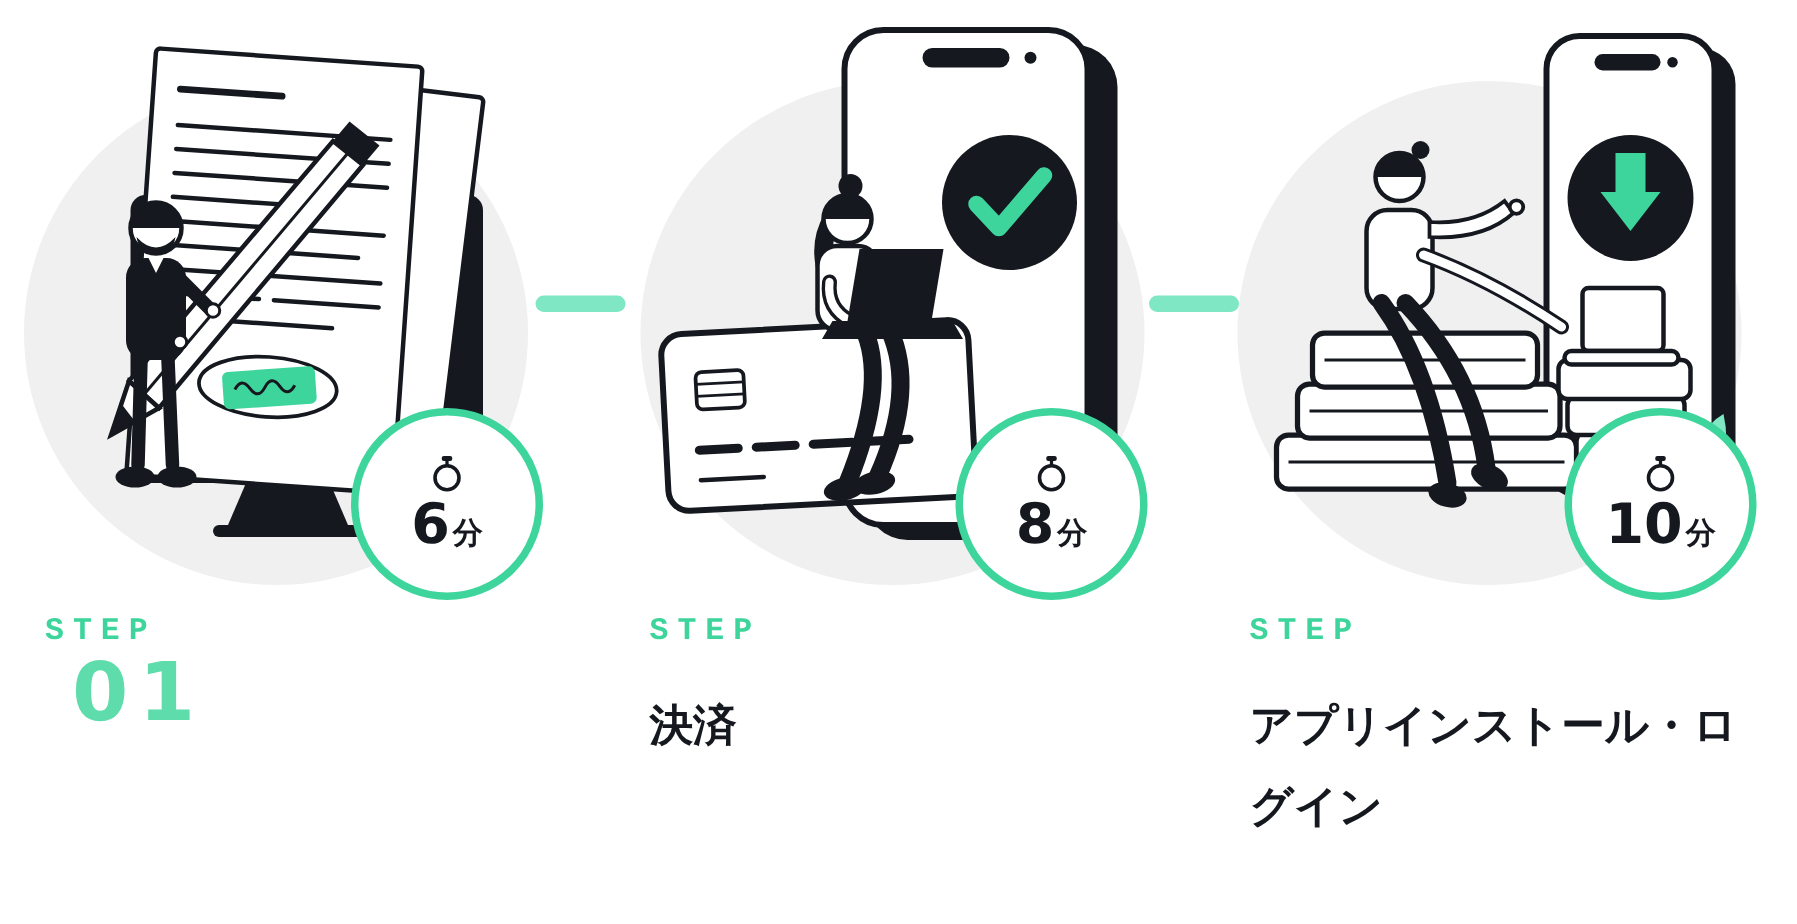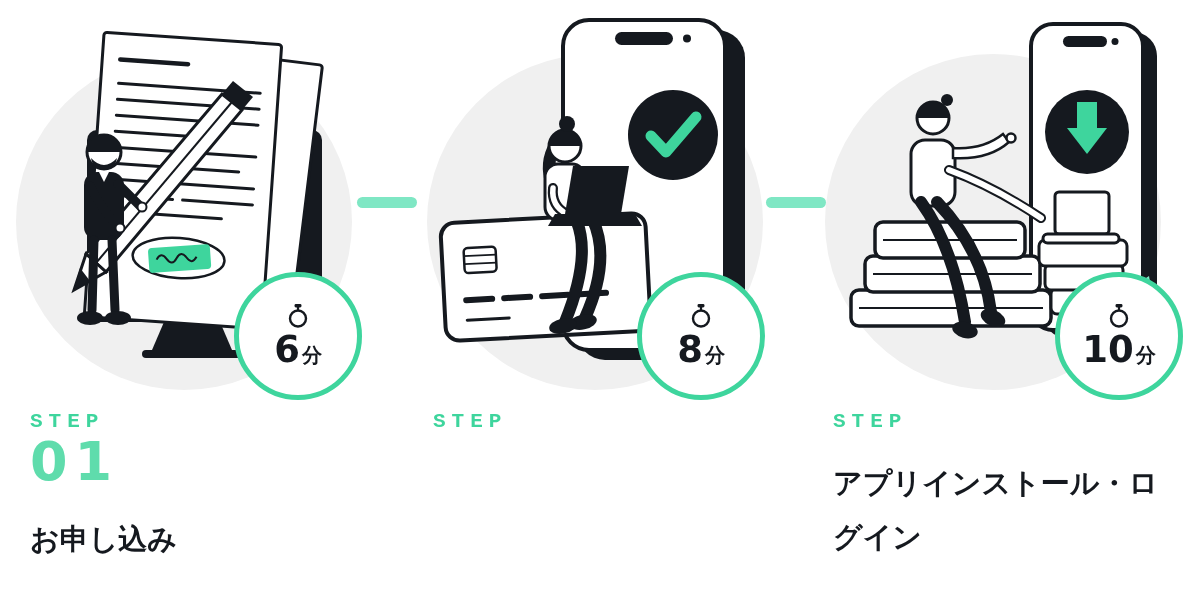--- a/index.html
+++ b/index.html
@@ -26,33 +26,33 @@
 
   .illus{position:relative;width:360px;height:404px;}
   .scene{position:absolute;left:0;top:0;}
 
   .timer-badge{
     position:absolute;left:222px;top:272px;
     width:128px;height:128px;border-radius:50%;
     background:#fff;border:5px solid var(--accent);
     display:flex;flex-direction:column;align-items:center;justify-content:center;
   }
-  .step-3 .timer-badge{left:240px;}
+  .step-3 .timer-badge{left:228px;}
   .timer-text{display:flex;align-items:baseline;font-weight:bold;color:var(--dark);line-height:1;}
   .timer-value{font-size:37px;}
   .timer-unit{font-size:20px;margin-left:2px;}
   .stopwatch{margin-bottom:3px;}
 
   .step-label{
     color:var(--accent);font-size:21px;font-weight:bold;
     letter-spacing:6px;margin:6px 0 0 18px;line-height:1.1;font-family:Liberation Mono, monospace;
   }
   .step-number{
     color:var(--accent-number);font-size:54px;font-weight:bold;
-    letter-spacing:7px;margin:2px 0 0 18px;line-height:1.0;
+    letter-spacing:7px;margin:2px 0 0 36px;line-height:1.0;
   }
   .step-title{
     color:var(--dark);font-size:29px;font-weight:bold;
     margin:24px 0 0 18px;line-height:1.85;max-width:330px;
   }
 
   .connector{
     position:absolute;top:197px;height:11px;width:60px;
     border-radius:6px;background:var(--accent-light);
   }
@@ -135,21 +135,20 @@
         <circle class="si" stroke-width="2.4" cx="11" cy="14.5" r="8"></circle>
       </svg>
       <div class="timer-text">
         <span class="timer-value">6</span>
         <span class="timer-unit">分</span>
       </div>
     </div>
   </div>
   <div class="step-label">STEP</div>
   <div class="step-number">01</div>
-  <div class="step-title">お申し込み</div>
 </div>
 
 <div class="step step-2">
   <div class="illus">
     <svg class="scene" width="360" height="404" viewBox="0 0 360 404">
       <circle class="fb" cx="180" cy="222" r="168"></circle>
       <g>
         <rect class="fi" x="162" y="30" width="168" height="330" rx="28"></rect>
         <rect class="wi" stroke-width="4" x="148" y="20" width="162" height="330" rx="26"></rect>
         <rect class="fi" x="200" y="32" width="58" height="13" rx="6.5"></rect>
@@ -198,20 +197,21 @@
         <line class="si" stroke-width="2.2" x1="11" y1="3" x2="11" y2="6"></line>
         <circle class="si" stroke-width="2.4" cx="11" cy="14.5" r="8"></circle>
       </svg>
       <div class="timer-text">
         <span class="timer-value">8</span>
         <span class="timer-unit">分</span>
       </div>
     </div>
   </div>
   <div class="step-label">STEP</div>
+  <div class="step-title">決済</div>
 </div>
 
 <div class="step step-3">
   <div class="illus">
     <svg class="scene" width="360" height="404" viewBox="0 0 360 404">
       <circle class="fb" cx="178" cy="222" r="168"></circle>
       <g>
         <rect class="fi" x="228" y="32" width="114" height="306" rx="24"></rect>
         <rect class="wi" stroke-width="4" x="216" y="24" width="112" height="306" rx="22"></rect>
         <rect class="fi" x="248" y="36" width="44" height="11" rx="5.5"></rect>

